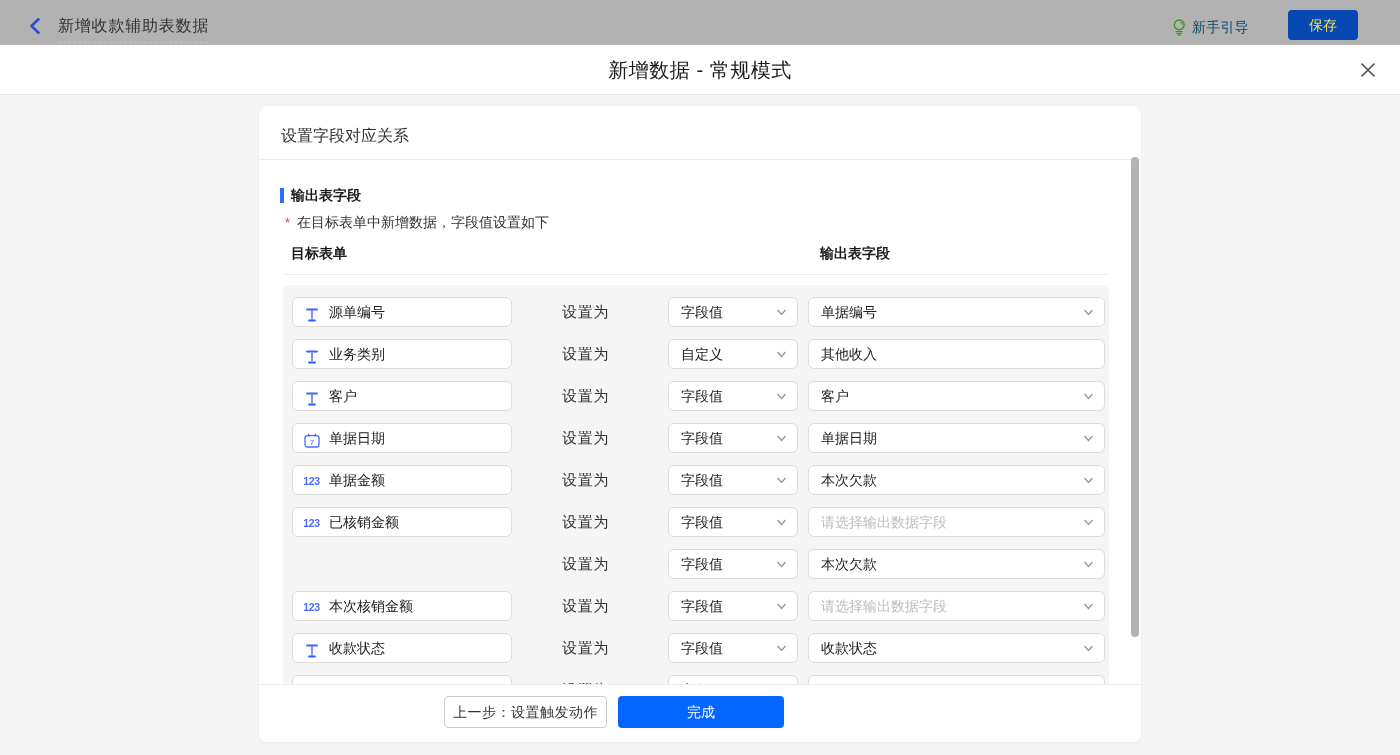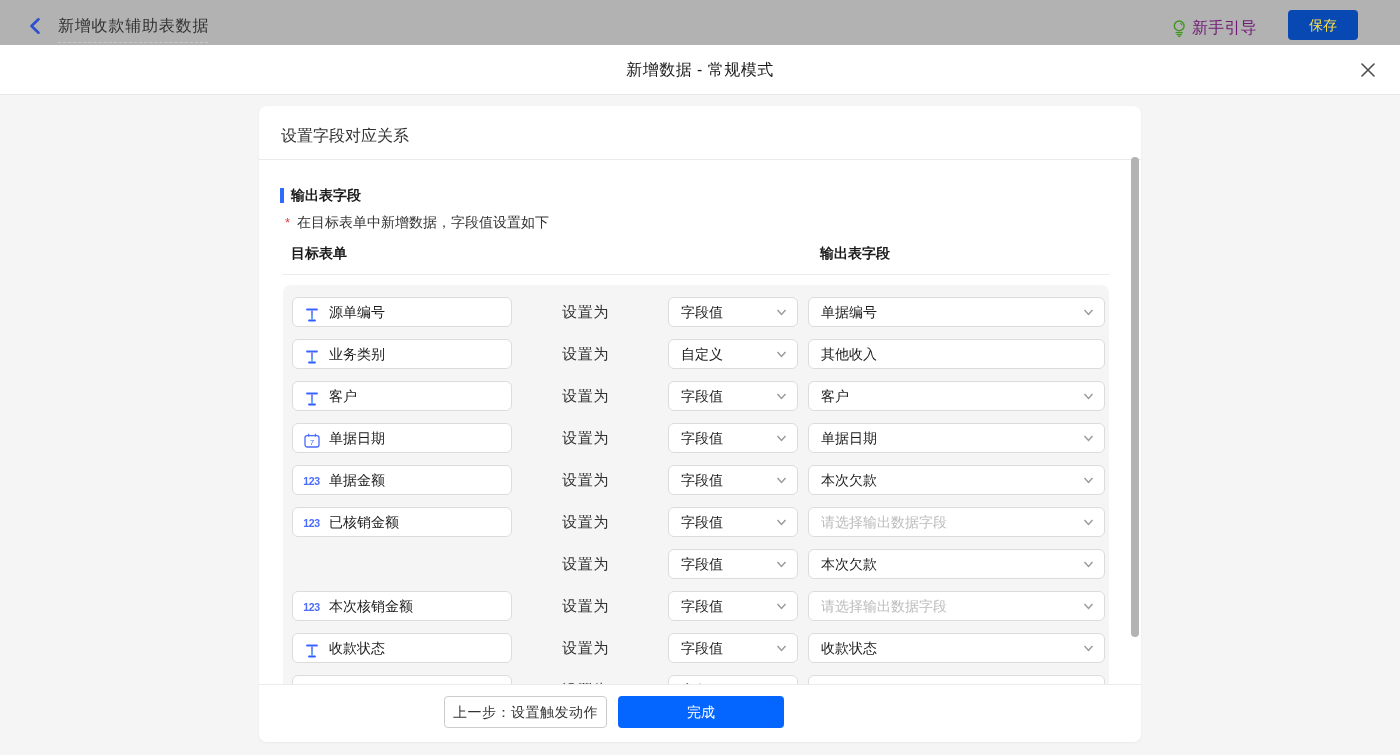--- a/index.html
+++ b/index.html
@@ -3,29 +3,29 @@
 <meta charset="utf-8">
 <style>
   * { margin:0; padding:0; box-sizing:border-box; }
   html,body { width:1400px; height:755px; overflow:hidden; background:#f5f5f5;
     font-family:"Liberation Sans",sans-serif; }
   
   .topbar { position:absolute; left:0; top:0; width:1400px; height:45px; background:#b2b2b2; }
   .back { position:absolute; left:29px; top:18px; }
   .tb-title { position:absolute; left:58px; top:18px; font-size:16px; line-height:16px; letter-spacing:0.8px; color:#333; }
   .tb-dash { position:absolute; left:58px; top:41.5px; width:150px; border-top:1px dashed #c6c6c6; }
-  .guide { position:absolute; left:1173px; top:19px; height:18px; color:#701a75; font-size:16px; }
+  .guide { position:absolute; left:1173px; top:19px; height:18px; color:#0c4a6e; font-size:14px; }
   .guide svg { vertical-align:-4px; }
   .guide span { margin-left:6px; line-height:16px; letter-spacing:0.2px; }
   .savebtn { position:absolute; left:1288px; top:10px; width:70px; height:30px; background:#0748b2;
     border-radius:4px; color:#fde047; font-size:14px; text-align:center; line-height:30px; }
   
   .mhead { position:absolute; left:0; top:45px; width:1400px; height:50px; background:#fff;
     border-bottom:1px solid #e8e8e8; }
-  .mtitle { position:absolute; left:0; width:1400px; top:13px; text-align:center; font-size:16px; line-height:24px; letter-spacing:0.5px; color:#1a1a1a; }
+  .mtitle { position:absolute; left:0; width:1400px; top:13px; text-align:center; font-size:20px; line-height:24px; letter-spacing:0.5px; color:#1a1a1a; }
   .mclose { position:absolute; left:1361px; top:63px; }
   
   .card { position:absolute; left:259px; top:106px; width:882px; height:636px; background:#fff;
     border-radius:8px; box-shadow:0 1px 3px rgba(0,0,0,0.05); }
   .chead { position:absolute; left:0; top:0; width:100%; height:54px; border-bottom:1px solid #eaeaea; }
   .chead span { position:absolute; left:22px; top:20px; font-size:16px; color:#333; }
   .cbody { position:absolute; left:0; top:54px; width:100%; height:524px; overflow:hidden; }
   .sec { position:absolute; left:21px; top:27px; height:16px; }
   .sec i { position:absolute; left:0; top:1px; width:4px; height:15px; background:#2e6bff; }
   .sec b { position:absolute; left:11px; top:0; font-size:14px; color:#1a1a1a; white-space:nowrap; }

